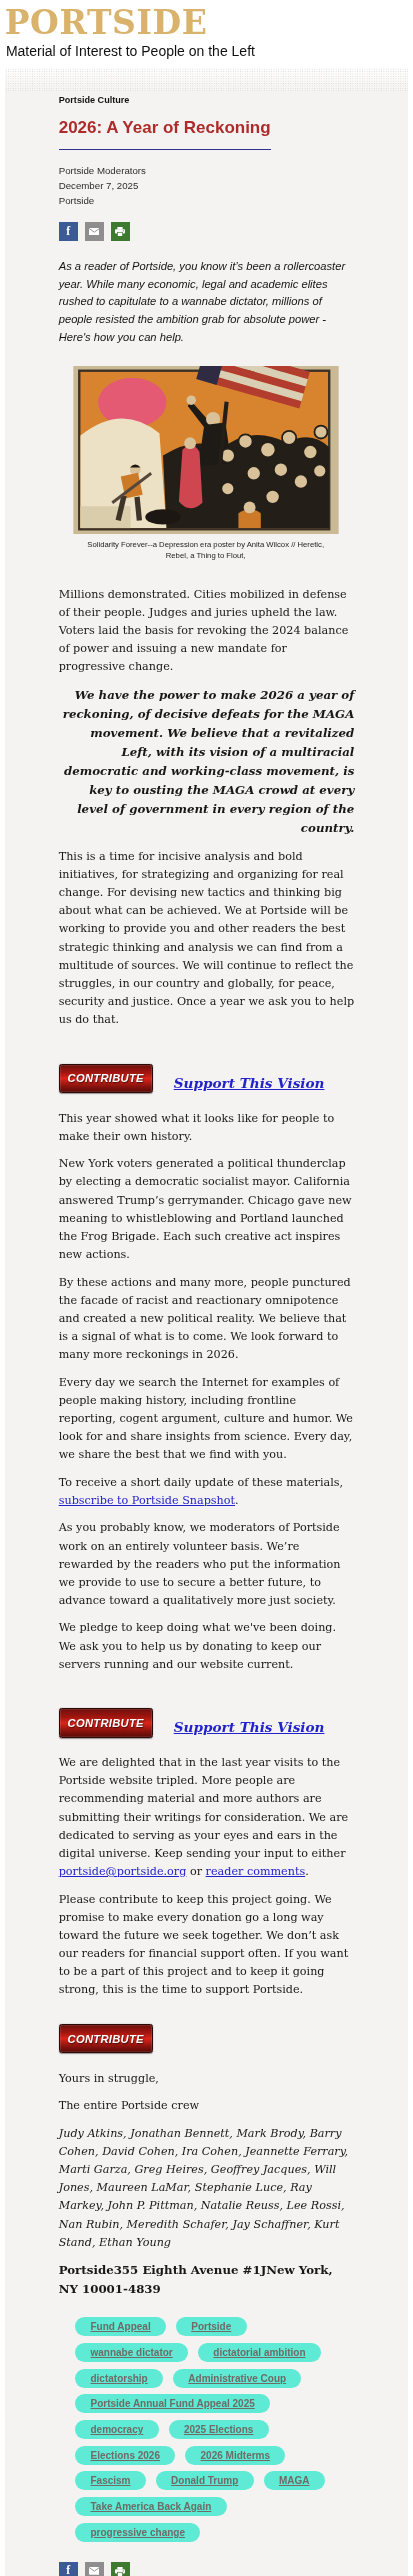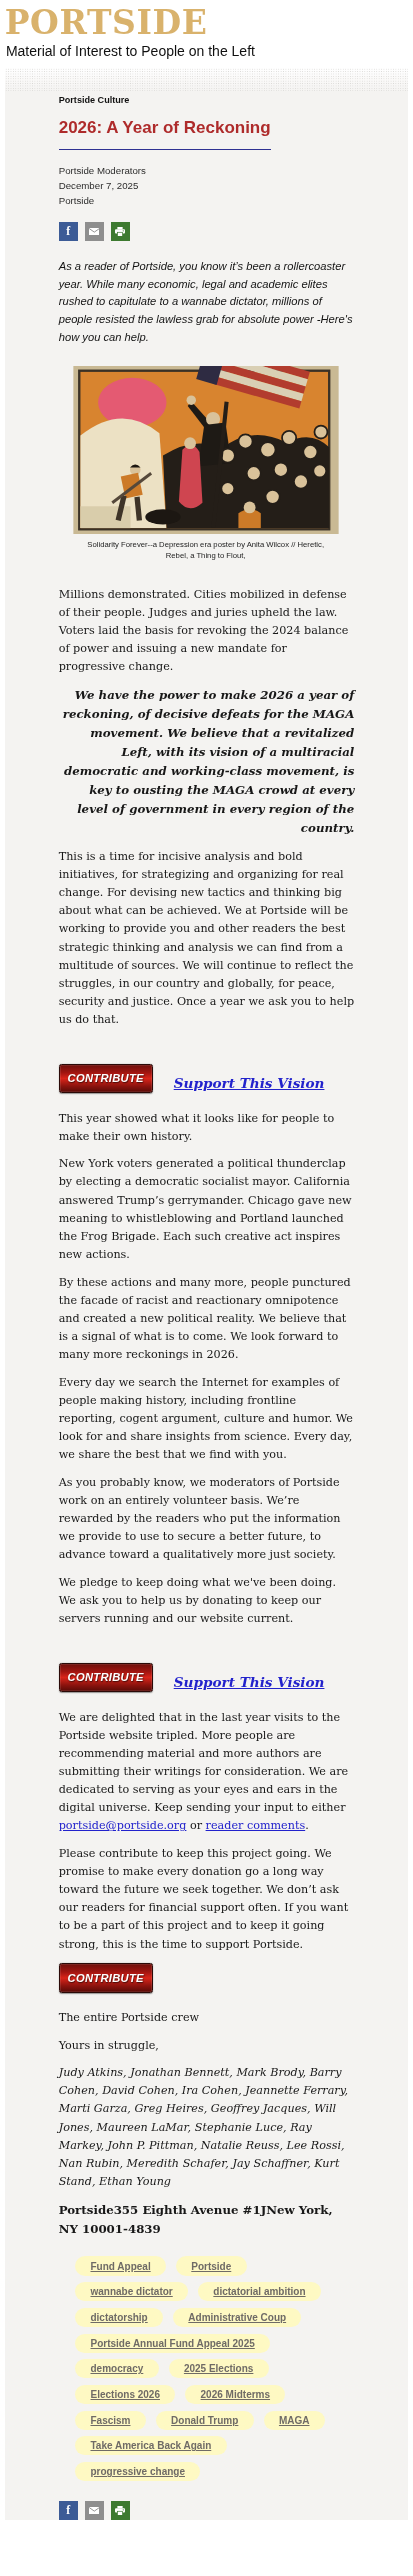--- a/index.html
+++ b/index.html
@@ -44,27 +44,27 @@
   .body p.address{font-weight:bold;font-size:11.8px;}
   .seg-bolditalic{font-weight:bold;font-style:italic;}
   a.textlink{color:#2222cc;text-decoration:underline;}
 
   .contribute-row{display:flex;align-items:flex-end;gap:21px;margin:7px 0 16.5px;}
   .contribute-btn{width:94px;height:29.5px;flex:0 0 auto;border:1.2px solid #2b0a08;border-radius:2.4px;
       background:linear-gradient(180deg,#6e100c 0%,#a01510 28%,#d9251a 50%,#8c130e 78%,#5a0b07 100%);
       color:#fff;font-weight:bold;font-style:italic;font-size:11.2px;
       font-family:"Liberation Sans",sans-serif;letter-spacing:0.3px;
       text-shadow:0.6px 1.2px 1.2px rgba(0,0,0,.65);cursor:pointer;
-      box-shadow:inset 0 0 0 0.6px rgba(255,255,255,.18),0 0.6px 1.2px rgba(0,0,0,.4);}
+      box-shadow:inset 0 0 0 0.6px rgba(255,255,255,.18),0 0.6px 1.2px rgba(0,0,0,.4);margin-top:15px;}
   .support-link{font-family:"DejaVu Serif",serif;font-weight:bold;font-style:italic;
       font-size:13.6px;color:#2222cc;text-decoration:underline;padding-bottom:2.4px;margin-top:36px;}
 
   
   .tags{display:flex;flex-wrap:wrap;gap:6.5px 10px;margin:17.7px 0 20px 16.5px;width:266px;}
-  .tag{background:#fef9c3;border-radius:10.6px;padding:4.1px 15.3px;font-size:10px;font-weight:bold;
+  .tag{background:#5eead4;border-radius:10.6px;padding:4.1px 15.3px;font-size:10px;font-weight:bold;
       color:#6f6b66;text-decoration:underline;white-space:nowrap;}
 </style>
 </head>
 <body>
 
 <header class="site-header">
   <h1 class="logo">PORTSIDE</h1>
   <div class="tagline">Material of Interest to People on the Left</div>
 </header>
 
@@ -96,21 +96,21 @@
       <button class="share-btn share-print" style="background: rgb(61, 122, 48);">
         <svg width="10" height="9.4" viewBox="0 0 17 16">
             <rect x="4" y="0" width="9" height="4" fill="#fff"></rect>
             <rect x="0" y="4" width="17" height="7" rx="1.5" fill="#fff"></rect>
             <rect x="4" y="9" width="9" height="7" fill="#fff" stroke="#3d7a30" stroke-width="1.2"></rect>
             <circle cx="14" cy="6.5" r="1" fill="#3d7a30"></circle>
           </svg>
       </button>
     </div>
 
-    <p class="intro">As a reader of Portside, you know it’s been a rollercoaster year. While many economic, legal and academic elites rushed to capitulate to a wannabe dictator, millions of people resisted the lawless grab for absolute power -Here's how you can help.</p>
+    <p class="intro">As a reader of Portside, you know it’s been a rollercoaster year. While many economic, legal and academic elites rushed to capitulate to a wannabe dictator, millions of people resisted the ambition grab for absolute power -Here's how you can help.</p>
 
     
     <figure>
       <svg class="poster-frame" width="266" height="168" viewBox="0 0 450 285">
         <rect width="450" height="285" fill="#c9b994"></rect>
         <rect x="10" y="8" width="424" height="269" fill="#d8842f" stroke="#3a3126" stroke-width="4"></rect>
         <ellipse cx="100" cy="62" rx="58" ry="42" fill="#e45a72"></ellipse>
         <path d="M12 275 L12 118 Q82 62 146 114 L158 275 Z" fill="#ece1c4"></path>
         <rect x="12" y="238" width="85" height="37" fill="#d9cdab"></rect>
         <g transform="rotate(16 310 45)">
@@ -161,33 +161,34 @@
         <p class="manifesto"><span>We have the power to make 2026 a year of reckoning, of decisive defeats for the MAGA movement. We believe that a revitalized Left, with its vision of a multiracial democratic and working-class movement, is key to ousting the MAGA crowd at every level of government in every region of the country.</span></p>
         <p class="plain"><span>This is a time for incisive analysis and bold initiatives, for strategizing and organizing for real change. For devising new tactics and thinking big about what can be achieved. We at Portside will be working to provide you and other readers the best strategic thinking and analysis we can find from a multitude of sources. We will continue to reflect the struggles, in our country and globally, for peace, security and justice. Once a year we ask you to help us do that.</span></p>
         <div class="contribute-row">
           <button class="contribute-btn">CONTRIBUTE</button>
           <a href="#" class="support-link">Support This Vision</a>
         </div>
         <p class="plain"><span>This year showed what it looks like for people to make their own history.</span></p>
         <p class="plain"><span>New York voters generated a political thunderclap by electing a democratic socialist mayor. California answered Trump’s gerrymander. Chicago gave new meaning to whistleblowing and Portland launched the Frog Brigade. Each such creative act inspires new actions.</span></p>
         <p class="plain"><span>By these actions and many more, people punctured the facade of racist and reactionary omnipotence and created a new political reality. We believe that is a signal of what is to come. We look forward to many more reckonings in 2026.</span></p>
         <p class="plain"><span>Every day we search the Internet for examples of people making history, including frontline reporting, cogent argument, culture and humor. We look for and share insights from science. Every day, we share the best that we find with you.</span></p>
+        <p class="plain"><span>To receive a short daily update of these materials, </span><a href="#" class="textlink">subscribe to Portside Snapshot</a><span>.</span></p>
         <p class="plain"><span>As you probably know, we moderators of Portside work on an entirely volunteer basis. We’re rewarded by the readers who put the information we provide to use to secure a better future, to advance toward a qualitatively more just society.</span></p>
         <p class="plain"><span>We pledge to keep doing what we've been doing. We ask you to help us by donating to keep our servers running and our website current.</span></p>
         <div class="contribute-row">
           <button class="contribute-btn">CONTRIBUTE</button>
           <a href="#" class="support-link">Support This Vision</a>
         </div>
         <p class="plain"><span>We are delighted that in the last year visits to the Portside website tripled. More people are recommending material and more authors are submitting their writings for consideration. We are dedicated to serving as your eyes and ears in the digital universe. Keep sending your input to either </span><a href="#" class="textlink">portside@portside.org</a><span> or </span><a href="#" class="textlink">reader comments</a><span>.</span></p>
         <p class="plain"><span>Please contribute to keep this project going. We promise to make every donation go a long way toward the future we seek together. We don’t ask our readers for financial support often. If you want to be a part of this project and to keep it going strong, this is the time to support Portside.</span></p>
         <div class="contribute-row">
           <button class="contribute-btn">CONTRIBUTE</button>
         </div>
+        <p class="plain"><span>Yours in struggle,</span></p>
         <p class="plain"><span>The entire Portside crew</span></p>
-        <p class="plain"><span>Yours in struggle,</span></p>
         <p class="names"><span>Judy Atkins, Jonathan Bennett, Mark Brody, Barry Cohen, David Cohen, Ira Cohen, Jeannette Ferrary, Marti Garza, Greg Heires, Geoffrey Jacques, Will Jones, Maureen LaMar, Stephanie Luce, Ray Markey, John P. Pittman, Natalie Reuss, Lee Rossi, Nan Rubin, Meredith Schafer, Jay Schaffner, Kurt Stand, Ethan Young</span></p>
         <p class="address"><span>Portside355 Eighth Avenue #1JNew York, NY 10001-4839</span></p>
       </div>
 
     
     <div class="tags" id="tags">
         <a href="#" class="tag">Fund Appeal</a>
         <a href="#" class="tag">Portside</a>
         <a href="#" class="tag">wannabe dictator</a>
         <a href="#" class="tag">dictatorial ambition</a>

